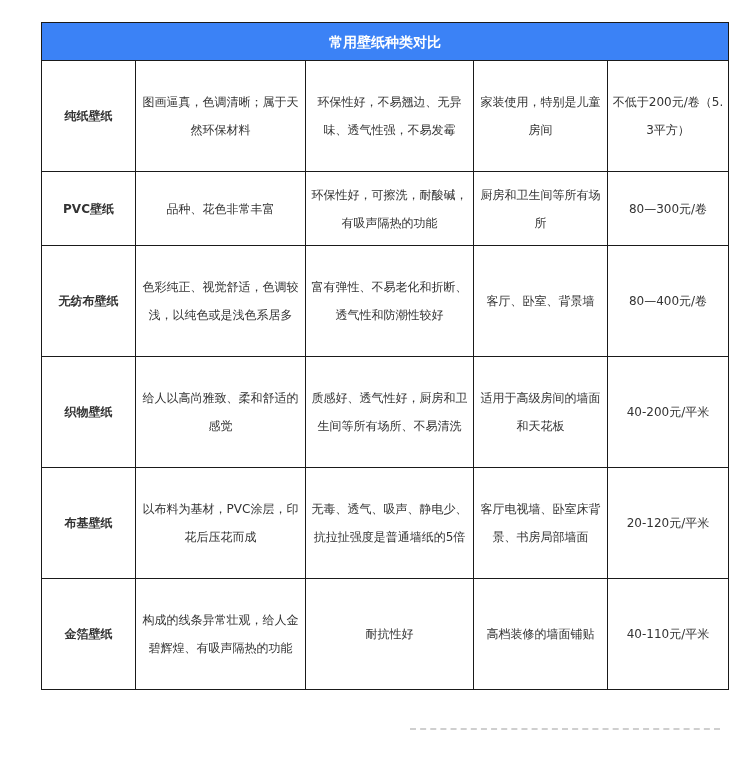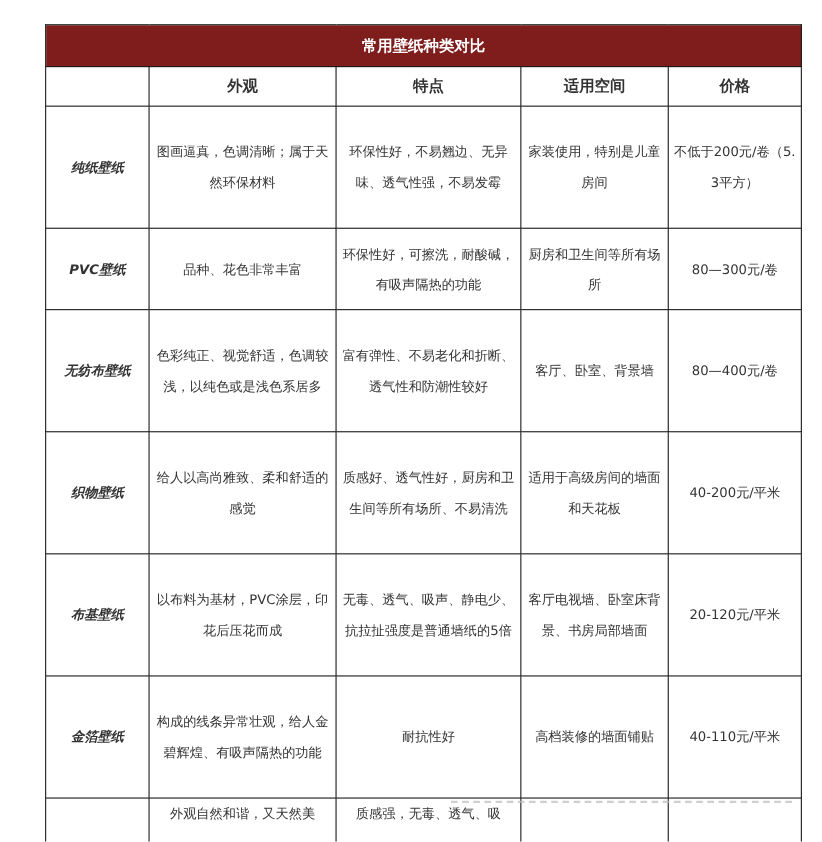--- a/index.html
+++ b/index.html
@@ -29,37 +29,36 @@
   td, th {
     border: 1.5px solid #1a1a1a;
     text-align: center;
     vertical-align: middle;
     font-size: 12px;
     line-height: 28px;
     padding: 0 1px;
     word-break: break-all;
   }
   .title-row td {
-    background: #7f1d1d;
+    background: #3b82f6;
     color: #ffffff;
     font-weight: bold;
     font-size: 14px;
     height: 37px;
     border-color: #1a1a1a;
   }
   .head-row th {
     height: 35px;
     font-weight: bold;
     font-size: 14px;
     color: #333;
   }
   .name-cell {
     font-weight: bold;
     color: #333;
-    font-style: italic;
   }
   .row-3 td { height: 110px; }
   .row-2 td { height: 73px; }
   .row-last td { height: 40px; vertical-align: top; overflow: hidden; }
   .artifact {
     position: absolute;
     top: 728px;
     left: 410px;
     width: 310px;
     height: 0;
@@ -75,27 +74,20 @@
     <colgroup>
       <col style="width:94px">
       <col style="width:170px">
       <col style="width:168px">
       <col style="width:134px">
       <col style="width:121px">
     </colgroup>
     <tbody>
         <tr class="title-row">
       <td colspan="5">常用壁纸种类对比</td>
-    </tr>
-    <tr class="head-row">
-      <th></th>
-      <th>外观</th>
-      <th>特点</th>
-      <th>适用空间</th>
-      <th>价格</th>
     </tr>
 
     <tr class="row-3">
       <td class="name-cell">纯纸壁纸</td>
       <td>图画逼真，色调清晰；属于天然环保材料</td>
       <td>环保性好，不易翘边、无异味、透气性强，不易发霉</td>
       <td>家装使用，特别是儿童房间</td>
       <td>不低于200元/卷（5.3平方）</td>
     </tr>
 
@@ -132,24 +124,17 @@
     </tr>
 
     <tr class="row-3">
       <td class="name-cell">金箔壁纸</td>
       <td>构成的线条异常壮观，给人金碧辉煌、有吸声隔热的功能</td>
       <td>耐抗性好</td>
       <td>高档装修的墙面铺贴</td>
       <td>40-110元/平米</td>
     </tr>
 
-    <tr class="row-last">
-      <td class="name-cell"></td>
-      <td style="white-space:nowrap;">外观自然和谐，又天然美</td>
-      <td style="white-space:nowrap;">质感强，无毒、透气、吸</td>
-      <td></td>
-      <td></td>
-    </tr>
   </tbody>
     </table>
 </div>
 
 <div class="artifact"></div>
 
 </body></html>

